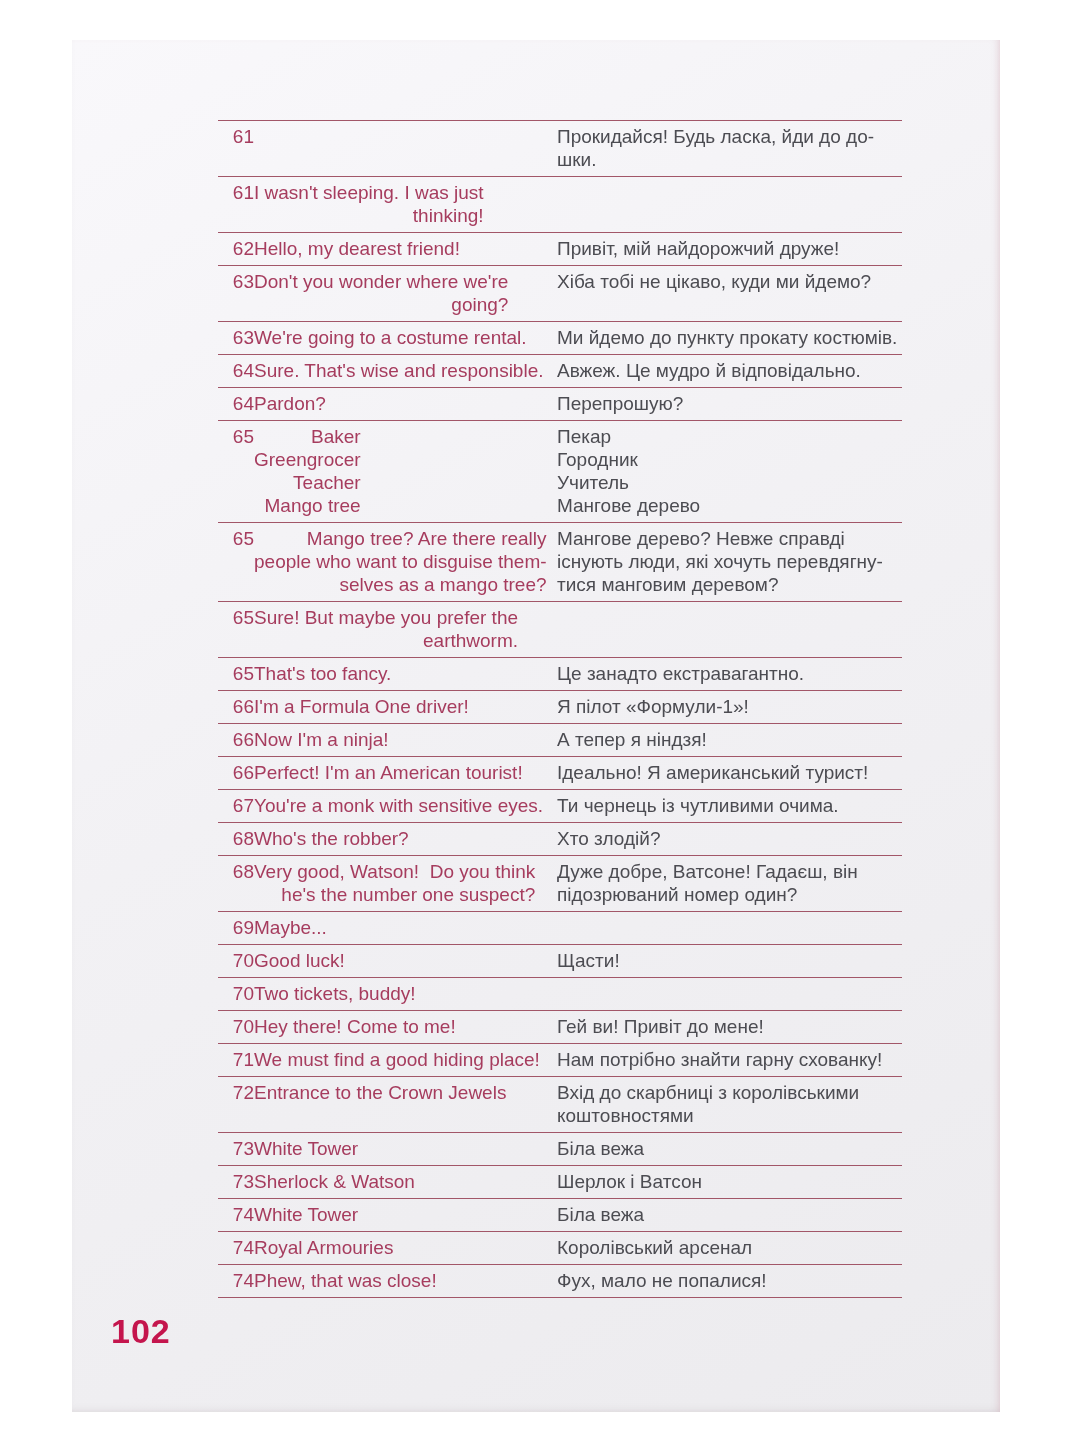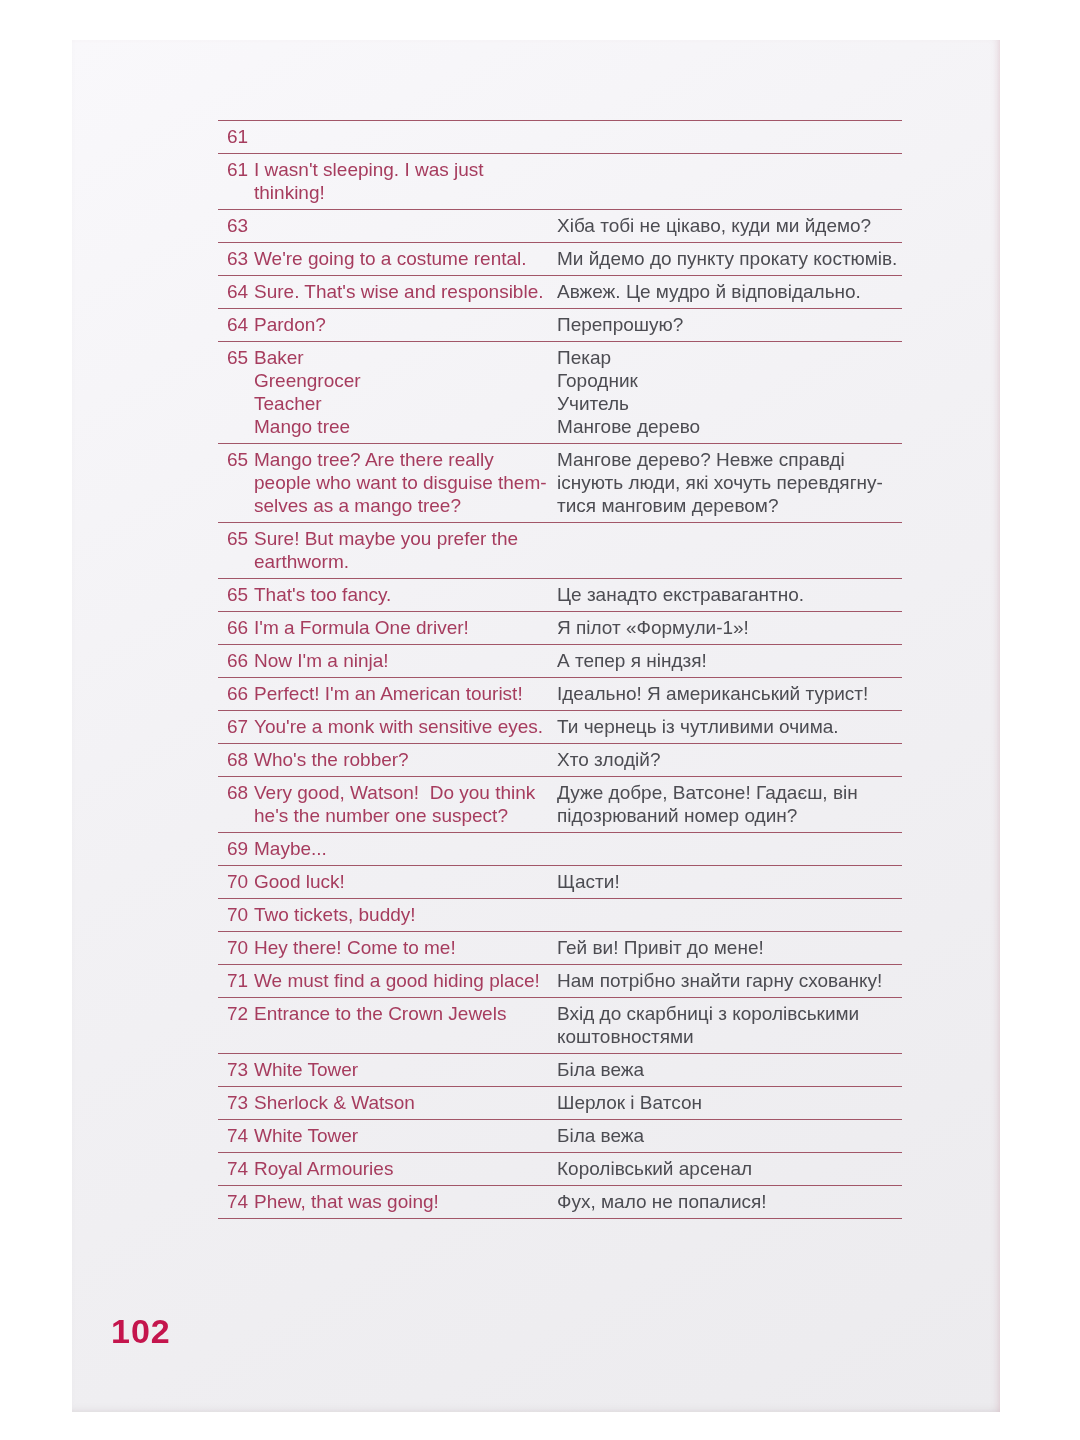--- a/index.html
+++ b/index.html
@@ -29,21 +29,21 @@
     border-top:1px solid var(--divider);
   }
   .row:last-child{
     border-bottom:1px solid var(--divider);
   }
   .cell{
     padding:4px 0 5px 0;
     box-sizing:border-box;
   }
   .cell-en{
-    flex:none;width:339px;display:flex;align-items:flex-start;
+    flex:none;width:339px;display:flex;align-items:flex-start;text-align:right;
   }
   .num{
     flex:none;width:27px;margin-left:9px;
     font-size:19px;line-height:23px;color:var(--english-text);
   }
   .txt{
     white-space:pre;
     font-size:19px;line-height:23px;
   }
   .en{color:var(--english-text);}
@@ -58,31 +58,42 @@
 </style>
 </head>
 <body>
 
 <div class="page">
   <div class="phrase-table">
       <div class="row">
         <div class="cell cell-en">
           <span class="num">61</span>
         </div>
+        <div class="cell cell-uk"><span class="txt uk">Прокидайся! Будь ласка, йди до до-
+шки.</span></div>
       </div>
       <div class="row">
         <div class="cell cell-en">
           <span class="num">61</span>
           <span class="txt en">I wasn't sleeping. I was just
 thinking!</span>
         </div>
       </div>
       <div class="row">
         <div class="cell cell-en">
+          <span class="num">62</span>
+          <span class="txt en">Hello, my dearest friend!</span>
+        </div>
+        <div class="cell cell-uk"><span class="txt uk">Привіт, мій найдорожчий друже!</span></div>
+      </div>
+      <div class="row">
+        <div class="cell cell-en">
           <span class="num">63</span>
+          <span class="txt en">Don't you wonder where we're
+going?</span>
         </div>
         <div class="cell cell-uk"><span class="txt uk">Хіба тобі не цікаво, куди ми йдемо?</span></div>
       </div>
       <div class="row">
         <div class="cell cell-en">
           <span class="num">63</span>
           <span class="txt en">We're going to a costume rental.</span>
         </div>
         <div class="cell cell-uk"><span class="txt uk">Ми йдемо до пункту прокату костюмів.</span></div>
       </div>
@@ -247,19 +258,19 @@
       <div class="row">
         <div class="cell cell-en">
           <span class="num">74</span>
           <span class="txt en">Royal Armouries</span>
         </div>
         <div class="cell cell-uk"><span class="txt uk">Королівський арсенал</span></div>
       </div>
       <div class="row">
         <div class="cell cell-en">
           <span class="num">74</span>
-          <span class="txt en">Phew, that was going!</span>
+          <span class="txt en">Phew, that was close!</span>
         </div>
         <div class="cell cell-uk"><span class="txt uk">Фух, мало не попалися!</span></div>
       </div>
     </div>
   <div class="page-number">102</div>
 </div>
 
 </body></html>

